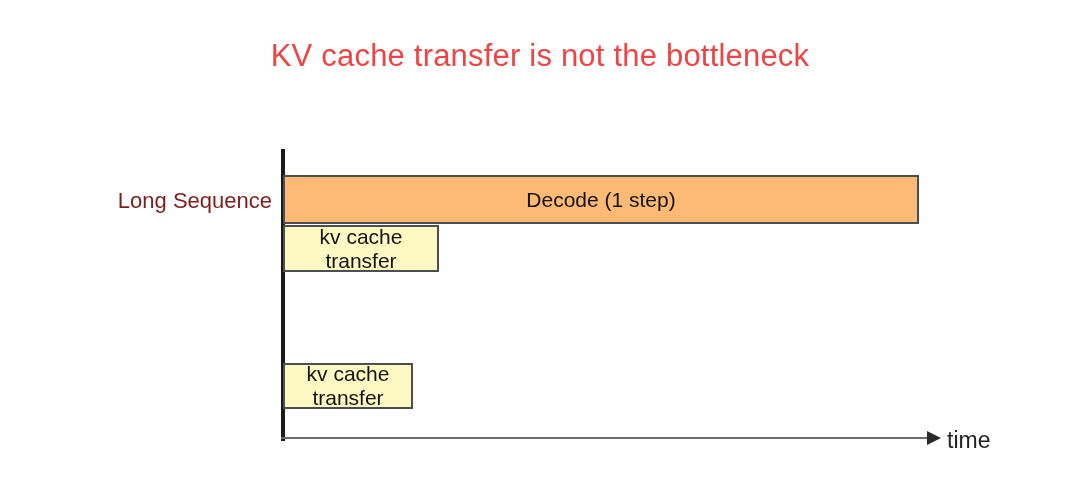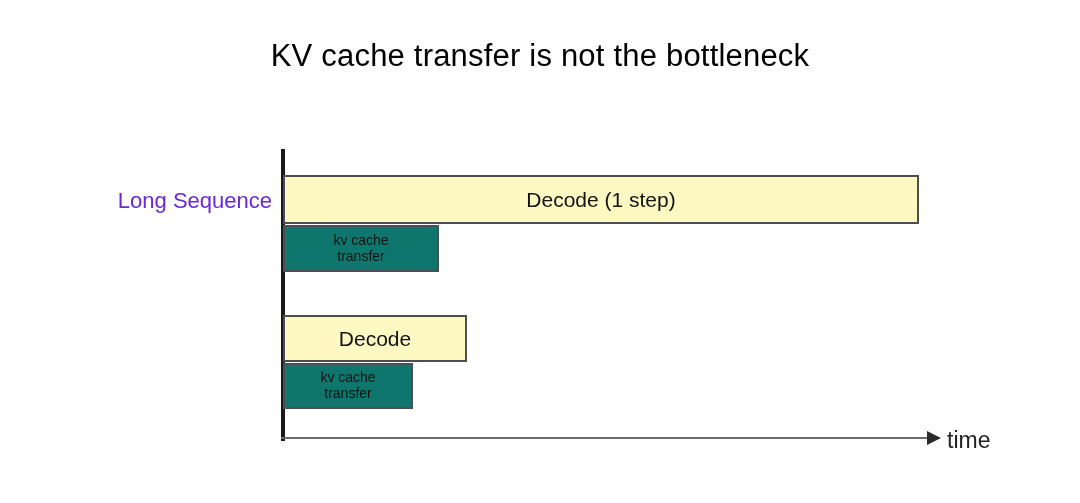--- a/index.html
+++ b/index.html
@@ -23,21 +23,21 @@
 
   #chart-title {
     position: absolute;
     left: 0;
     right: 0;
     top: 38px;
     text-align: center;
     font-size: 31px;
     font-weight: 400;
     letter-spacing: 0.2px;
-    color: #000000;
+    color: #ef4444;
     white-space: nowrap;
   }
 
   
   .axis-y {
     position: absolute;
     left: 281px;
     top: 149px;
     width: 4px;
     height: 292px;
@@ -69,45 +69,45 @@
     color: #232323;
     white-space: nowrap;
   }
 
   
   .cat-label {
     position: absolute;
     right: 808px;           
     text-align: right;
     font-size: 22px;
-    color: #6d28d9;
+    color: #7f1d1d;
     white-space: nowrap;
   }
   .cat-label.long  { top: 188px; }
   .cat-label.short { top: 350px; }
 
   
   .bar {
     position: absolute;
     box-sizing: border-box;
     border: 2px solid #4b4f54;
     display: flex;
     align-items: center;
     justify-content: center;
     line-height: 1.12;
     text-align: center;
   }
   .bar.decode {
-    background: #fef9c3;
+    background: #fdba74;
     font-size: 21px;
     color: #131313;
   }
   .bar.kv {
-    background: #0f766e;
-    font-size: 14px;
+    background: #fef9c3;
+    font-size: 21px;
     color: #131313;
   }
 
   
   #bar-long-decode { left: 283px; top: 175px; width: 636px; height: 49px; }
   #bar-long-kv     { left: 283px; top: 225px; width: 156px; height: 47px; }
 
   
   #bar-short-decode { left: 283px; top: 315px; width: 184px; height: 47px; }
   #bar-short-kv     { left: 283px; top: 363px; width: 130px; height: 46px; }
@@ -133,23 +133,20 @@
     <span>Decode (1 step)</span>
   </div>
 
   <div class="bar kv" id="bar-long-kv">
     <span>
       <span class="kv-line">kv cache</span>
       <span class="kv-line">transfer</span>
     </span>
   </div>
 
-  <div class="bar decode" id="bar-short-decode">
-    <span>Decode</span>
-  </div>
 
   <div class="bar kv" id="bar-short-kv">
     <span>
       <span class="kv-line">kv cache</span>
       <span class="kv-line">transfer</span>
     </span>
   </div>
 
 </div>
 

